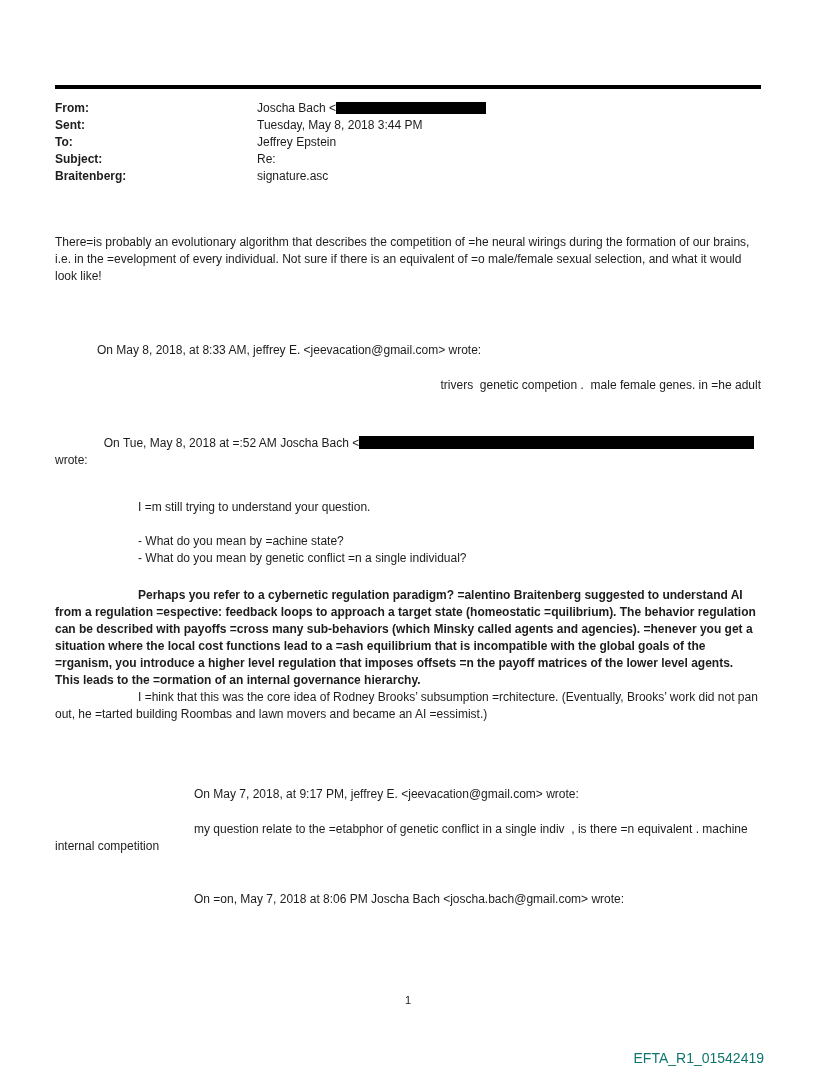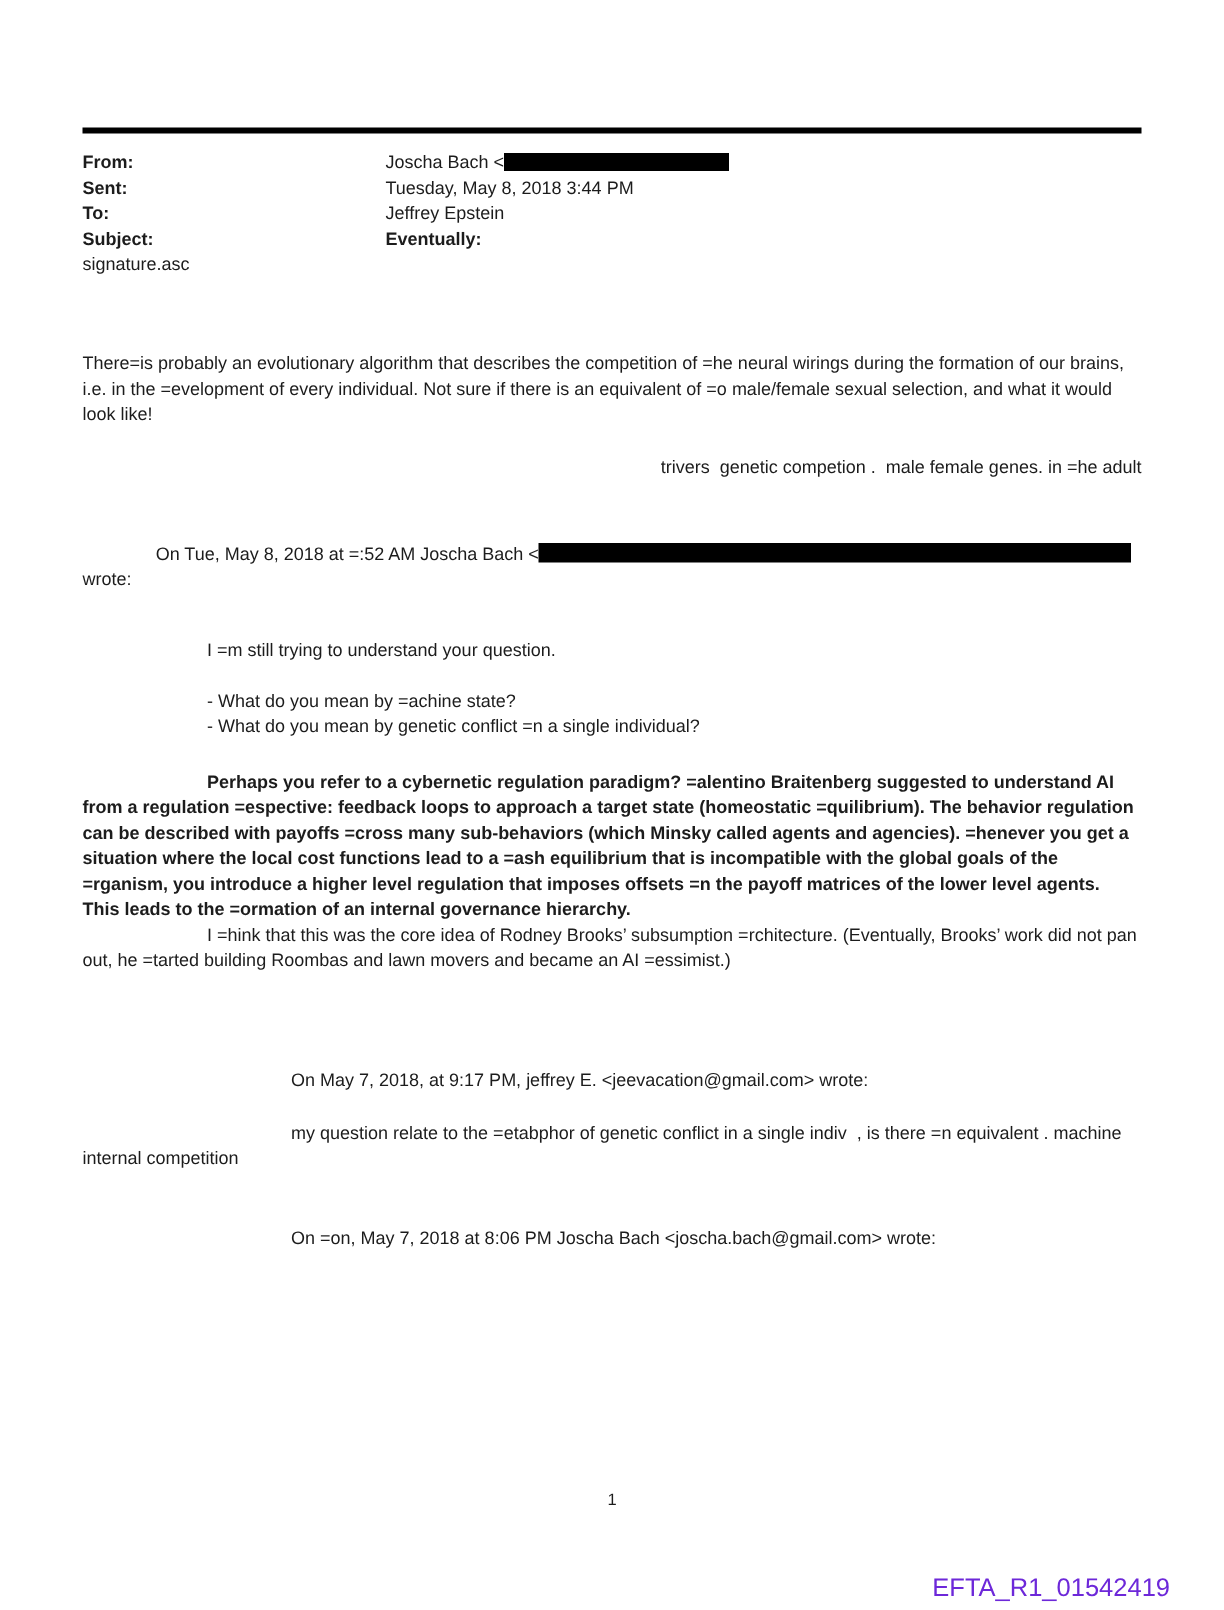--- a/index.html
+++ b/index.html
@@ -48,24 +48,24 @@
   .q4-header { margin-top: 36px; padding-left: 139px; }
   .page-number {
     position: absolute;
     left: 0; right: 0;
     top: 992px;
     text-align: center;
     font-size: 11px;
   }
   .bates {
     position: absolute;
-    right: 36px;
+    right: 52px;
     top: 1050px;
-    font-size: 17px;
-    color: #6d28d9;
+    font-size: 14px;
+    color: #0f766e;
   }
 </style>
 </head>
 <body>
 
 <div class="page">
   <div class="content">
 
     <div class="top-rule"></div>
 
@@ -73,27 +73,29 @@
       <div class="header-label">From:</div>
       <div class="header-value"><span>Joscha Bach &lt;</span><span class="redaction from-bar"></span></div>
 
       <div class="header-label">Sent:</div>
       <div class="header-value">Tuesday, May 8, 2018 3:44 PM</div>
 
       <div class="header-label">To:</div>
       <div class="header-value">Jeffrey Epstein</div>
 
       <div class="header-label">Subject:</div>
+      <div class="header-value">Re:</div>
 
-      <div class="header-label">Eventually:</div>
+      <div class="header-label">Braitenberg:</div>
       <div class="header-value">signature.asc</div>
     </div>
 
     <div class="para1">There=is probably an evolutionary algorithm that describes the competition of =he neural wirings during the formation of our brains, i.e. in the =evelopment of every individual. Not sure if there is an equivalent of =o male/female sexual selection, and what it would look like!</div>
 
+    <div class="q1-header">On May 8, 2018, at 8:33 AM, jeffrey E. &lt;jeevacation@gmail.com&gt; wrote:</div>
 
     <div class="q1-body">trivers  genetic competion .  male female genes. in =he adult</div>
 
     <div class="q2-header">
       <div class="q2-line1"><span>On Tue, May 8, 2018 at =:52 AM Joscha Bach &lt;</span><span class="redaction long-bar"></span></div>
       <div class="q2-line2">wrote:</div>
     </div>
 
     <div class="reply-line1">I =m still trying to understand your question.</div>
 

